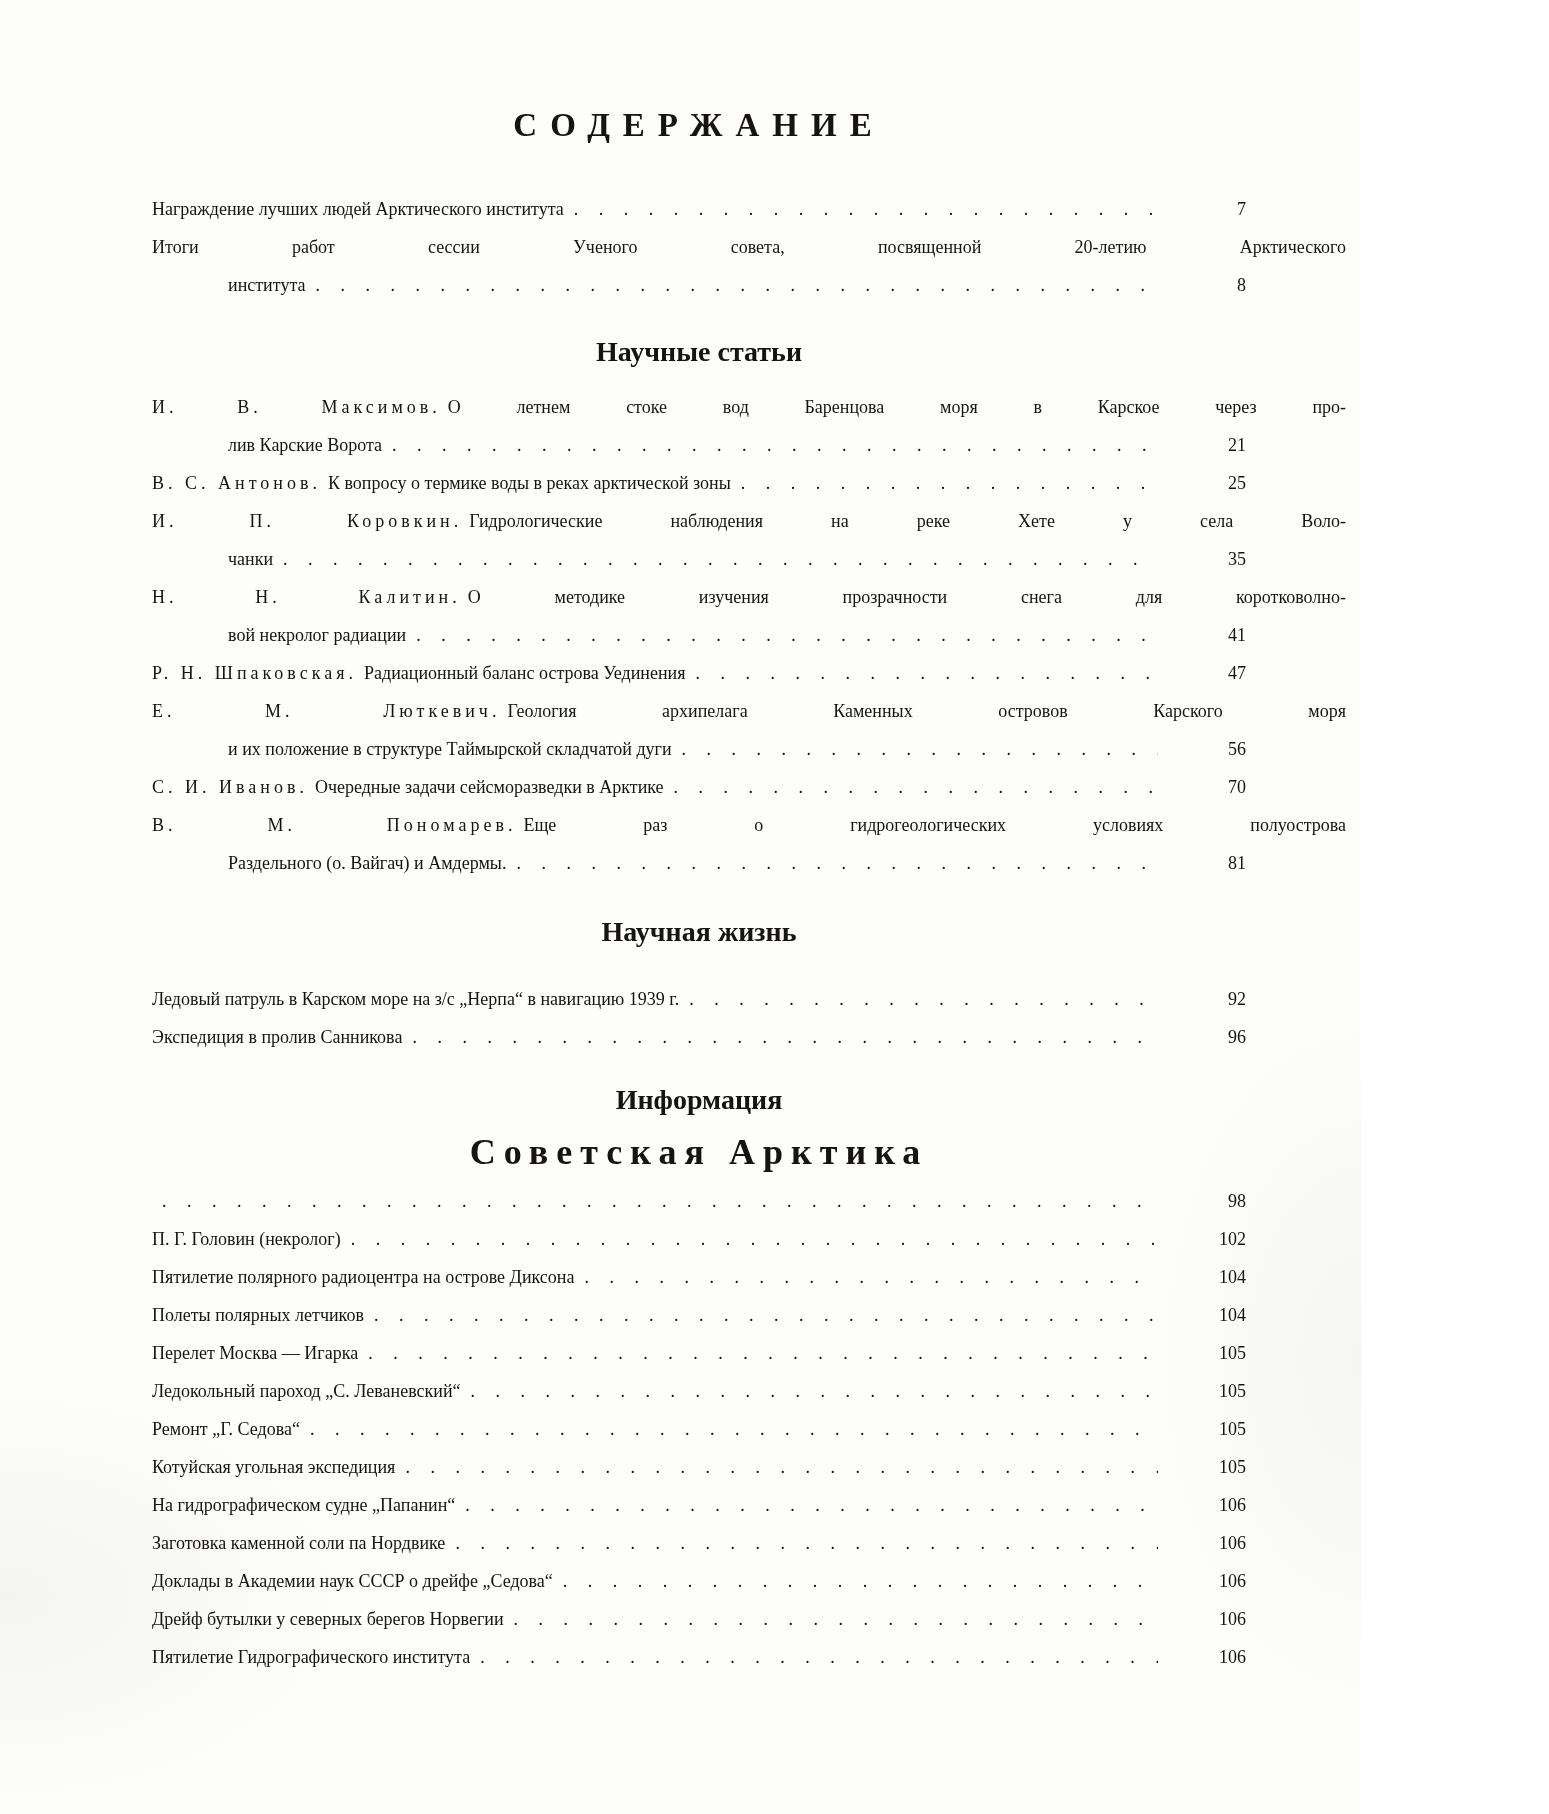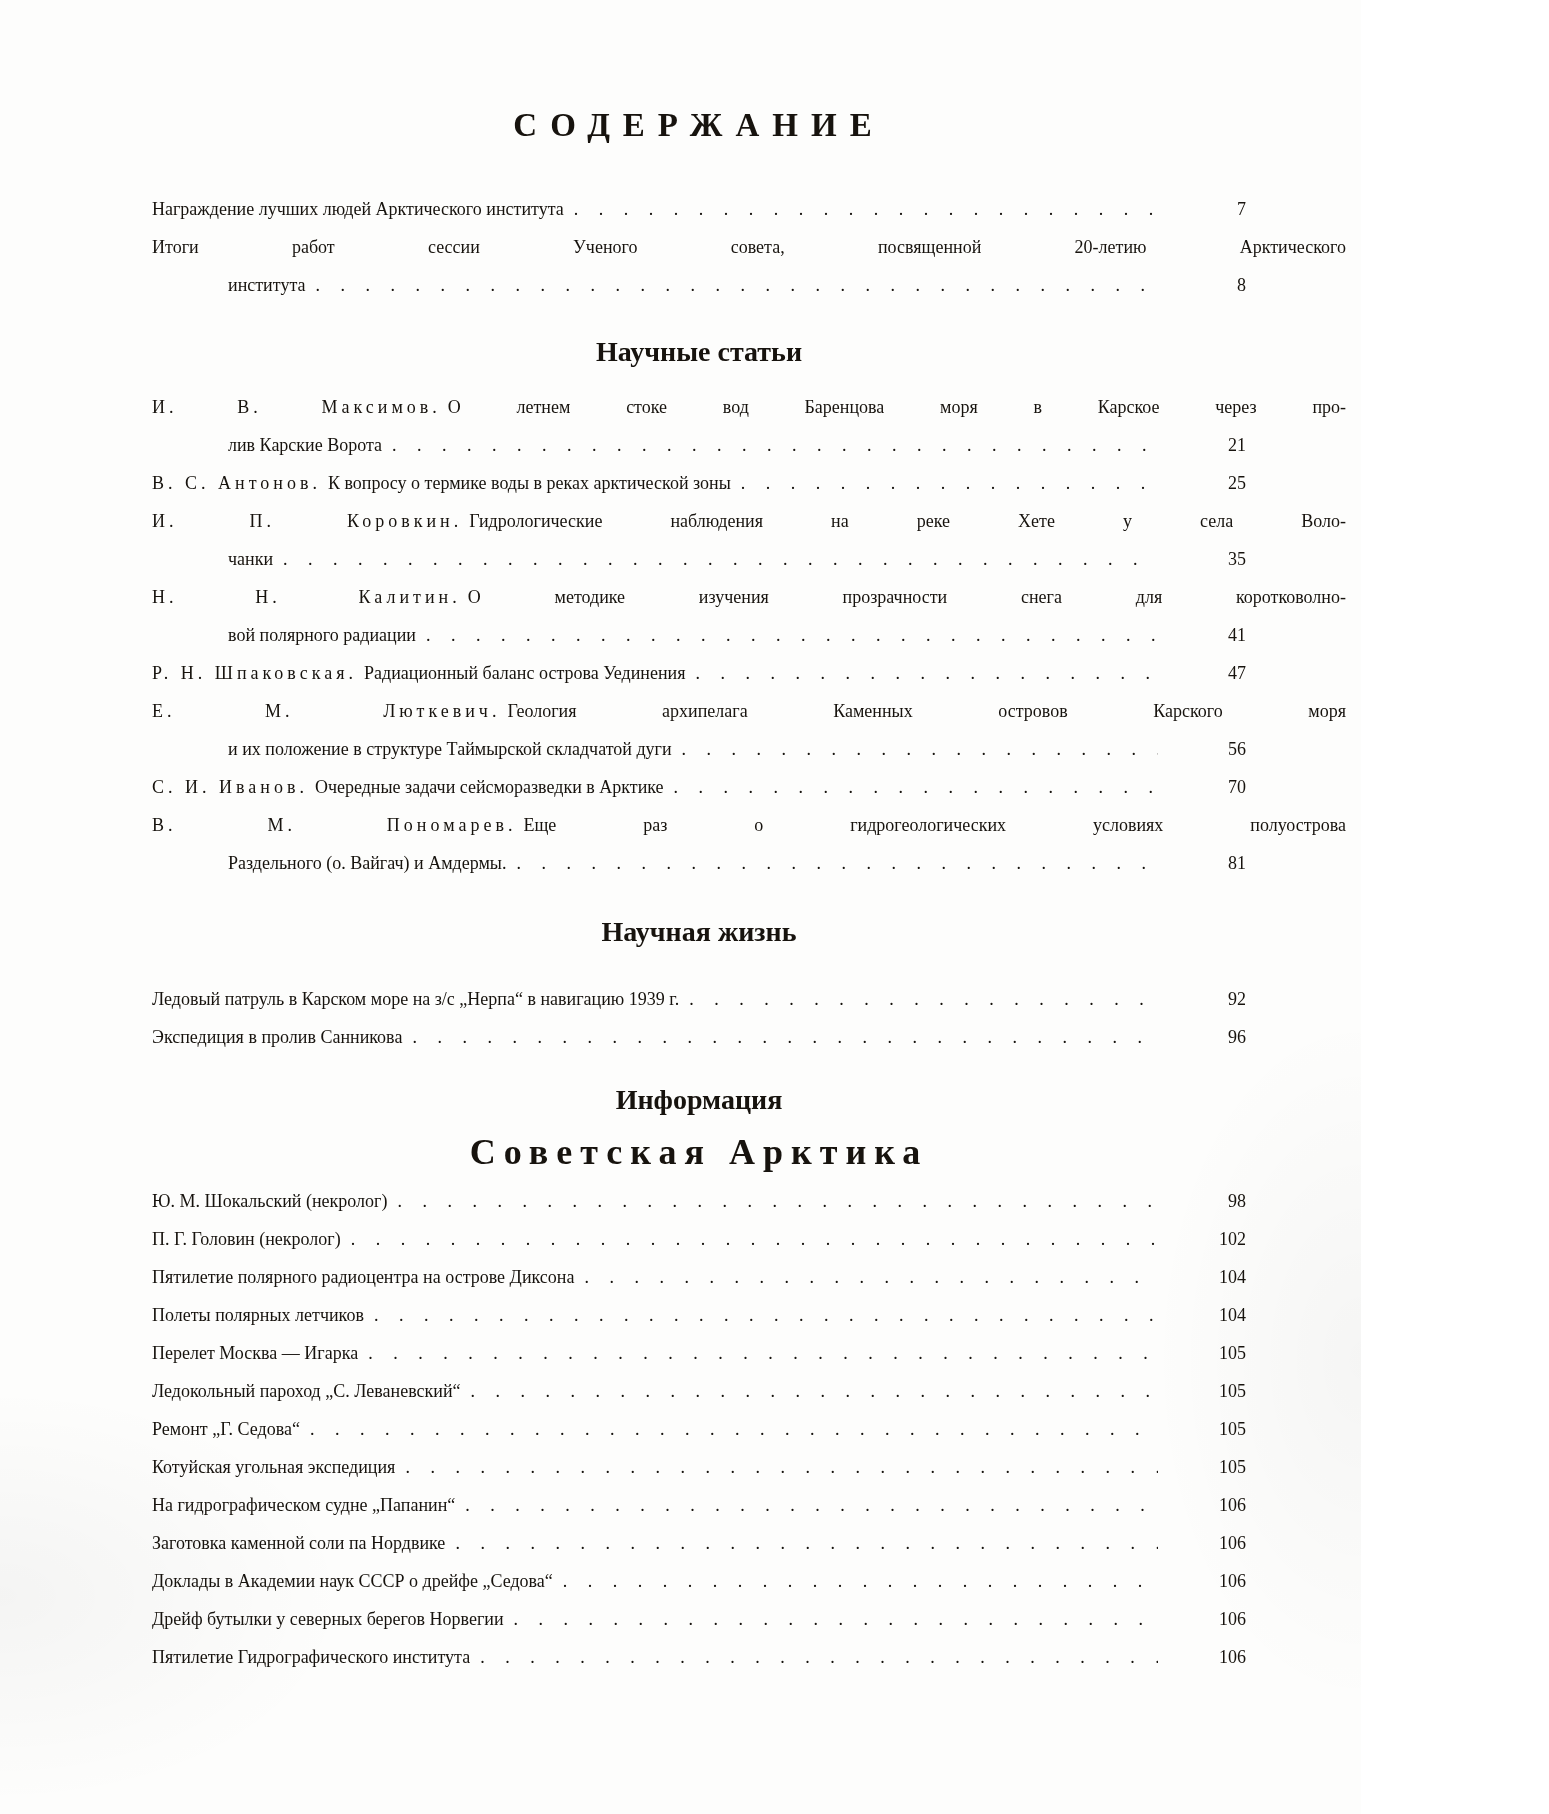--- a/index.html
+++ b/index.html
@@ -115,21 +115,21 @@
           <div class="l1just"><span class="author">И. П. Коровкин.</span><span>Гидрологические наблюдения на реке Хете у села Воло-</span></div>
           <div class="row indent">
             <span class="etext">чанки</span>
             <span class="dots">. . . . . . . . . . . . . . . . . . . . . . . . . . . . . . . . . . . . . . . . . . . . . . . . . . . . . . . . . . . . </span>
             <span class="pageno">35</span>
           </div>
         </div>
         <div class="entry">
           <div class="l1just"><span class="author">Н. Н. Калитин.</span><span>О методике изучения прозрачности снега для коротковолно-</span></div>
           <div class="row indent">
-            <span class="etext">вой полярного радиации</span>
+            <span class="etext">вой некролог радиации</span>
             <span class="dots">. . . . . . . . . . . . . . . . . . . . . . . . . . . . . . . . . . . . . . . . . . . . . . . . . . . . . . . . . . . . </span>
             <span class="pageno">41</span>
           </div>
         </div>
         <div class="entry">
           <div class="row">
             <span class="etext"><span class="author">Р. Н. Шпаковская.</span><span>Радиационный баланс острова Уединения</span></span>
             <span class="dots">. . . . . . . . . . . . . . . . . . . . . . . . . . . . . . . . . . . . . . . . . . . . . . . . . . . . . . . . . . . . </span>
             <span class="pageno">47</span>
           </div>
@@ -169,21 +169,20 @@
           <div class="row">
             <span class="etext"><span>Экспедиция в пролив Санникова</span></span>
             <span class="dots">. . . . . . . . . . . . . . . . . . . . . . . . . . . . . . . . . . . . . . . . . . . . . . . . . . . . . . . . . . . . </span>
             <span class="pageno">96</span>
           </div>
         </div>
         <div class="section-header sh3">Информация</div>
         <div class="sub-header">Советская Арктика</div>
         <div class="entry">
           <div class="row">
-            <span class="etext"><span>Ю. М. Шокальский (некролог)</span></span>
             <span class="dots">. . . . . . . . . . . . . . . . . . . . . . . . . . . . . . . . . . . . . . . . . . . . . . . . . . . . . . . . . . . . </span>
             <span class="pageno">98</span>
           </div>
         </div>
         <div class="entry">
           <div class="row">
             <span class="etext"><span>П. Г. Головин (некролог)</span></span>
             <span class="dots">. . . . . . . . . . . . . . . . . . . . . . . . . . . . . . . . . . . . . . . . . . . . . . . . . . . . . . . . . . . . </span>
             <span class="pageno">102</span>
           </div>

